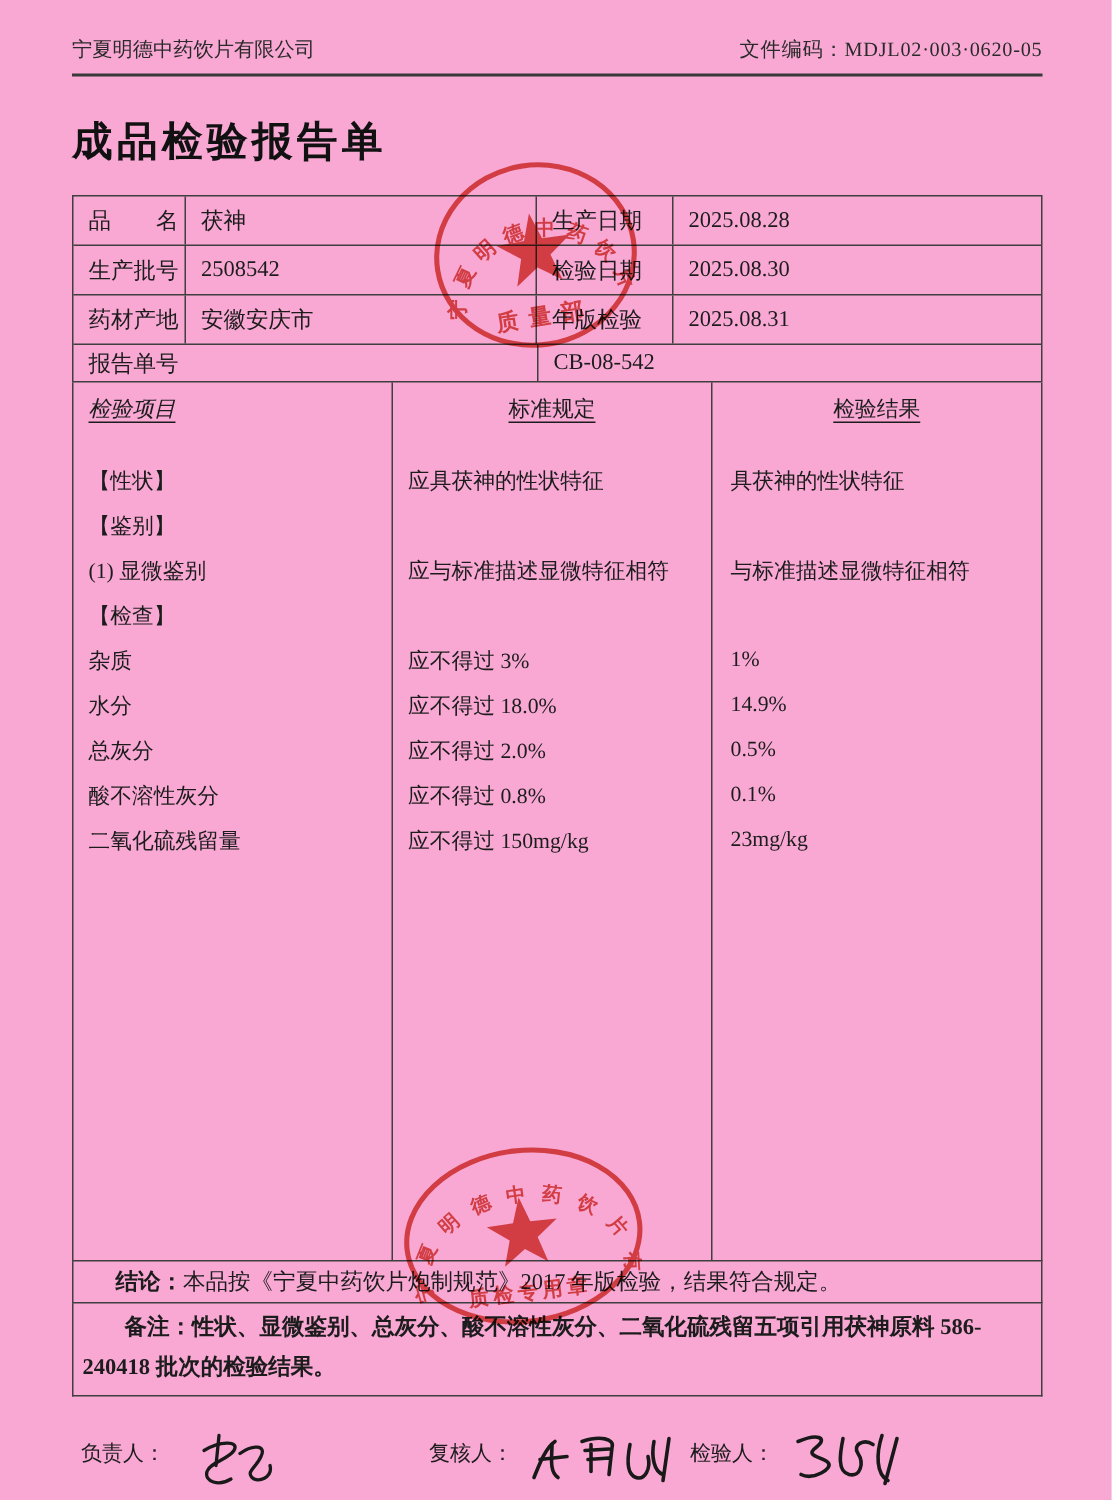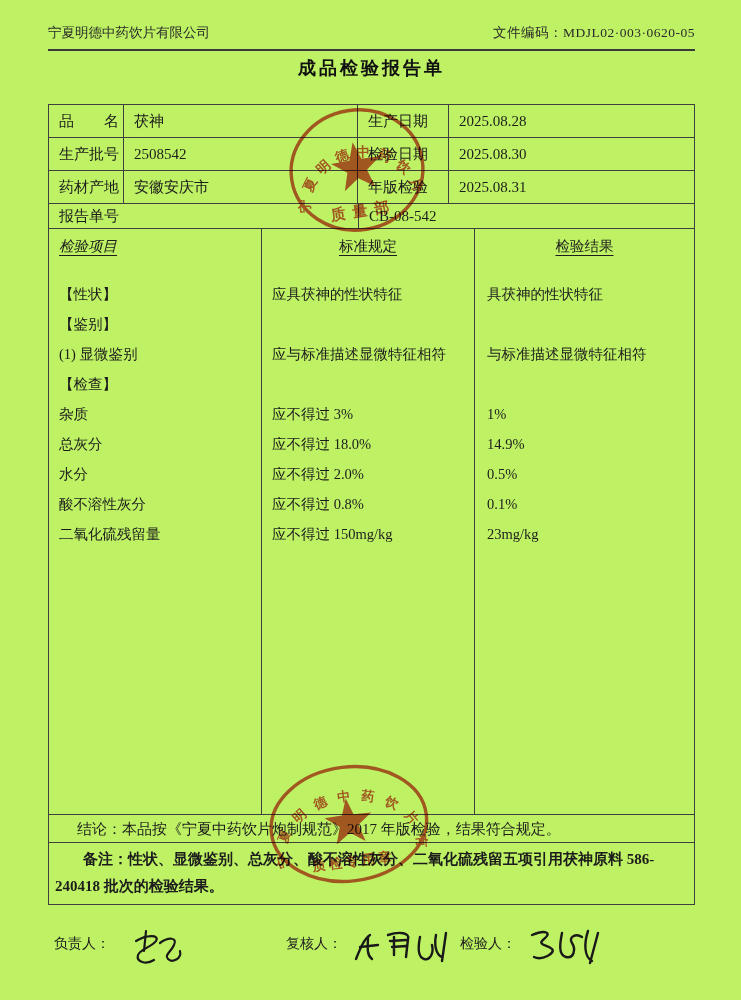--- a/index.html
+++ b/index.html
@@ -1,34 +1,34 @@
 <!DOCTYPE html>
 <html><head>
 <meta charset="utf-8">
 <style>
   html,body { margin:0; padding:0; background:#e8e8e8; }
   .page {
-    width:741px; height:1000px; position:relative; background:#bef264;
+    width:741px; height:1000px; position:relative; background:#f9a8d4;
     font-family:"Liberation Serif","DejaVu Serif",serif; color:#1c1c1c;
     overflow:hidden; margin:0 auto;
   }
   .content { position:absolute; left:48px; top:0; width:647px; }
 
   
   .doc-header {
     display:flex; justify-content:space-between; align-items:flex-end;
     padding-top:24px; padding-bottom:7px; border-bottom:2px solid #3a3a3a;
     font-size:13.5px; color:#2a2a2a;
   }
   .doc-header .code { letter-spacing:0.5px; }
 
   
   .doc-title {
-    text-align:center; font-size:18px; font-weight:bold; letter-spacing:3px;
-    height:34px; line-height:34px; color:#111;
+    text-align:left; font-size:27px; font-weight:bold; letter-spacing:3px;
+    margin-top:26px; height:34px; line-height:34px; color:#111;
   }
 
   
   .info-table { margin-top:19px; border:1px solid #3f3f3f; }
   .info-row { display:flex; border-bottom:1px solid #3f3f3f; }
   .info-row:last-child { border-bottom:none; }
   .cell { box-sizing:border-box; padding:0 0 0 10px; display:flex; align-items:center;
           font-size:15px; border-right:1px solid #3f3f3f; overflow:hidden; white-space:nowrap; }
   .cell:last-child { border-right:none; }
   .r32 .cell { height:32px; }
@@ -53,21 +53,21 @@
   .res-rows { margin-top:22px; }
   .res-line { height:30px; display:flex; align-items:center; font-size:14.5px;
               padding-left:10px; white-space:nowrap; }
   .c3 .res-line { padding-left:12px;text-align:center; }
 
   
   .conclusion-row {
     border:1px solid #3f3f3f; border-top:none; height:28px; line-height:28px;
     font-size:15px; padding-left:28px; box-sizing:border-box; white-space:nowrap;
   }
-  .conclusion-row b { font-weight:normal;margin-top:14px; }
+  .conclusion-row b { font-weight:bold;margin-top:14px; }
   .remark-row {
     border:1px solid #3f3f3f; border-top:none; min-height:58px;
     font-size:15px; line-height:27px; padding:3px 6px 4px 6px; box-sizing:border-box;
   }
   .remark-row p { margin:0; text-indent:28px;font-weight:bold; }
 
   
   .sign-area { position:relative; height:80px; margin-top:14px; font-size:14px; }
   .sign-group { position:absolute; display:flex; align-items:flex-start;text-align:right; }
   .sign-group .lbl { line-height:30px; }
@@ -121,22 +121,22 @@
 
     <div class="results-table">
       <div class="res-col c1">
         <div class="col-header"><span>检验项目</span></div>
         <div class="res-rows">
           <div class="res-line">【性状】</div>
           <div class="res-line">【鉴别】</div>
           <div class="res-line">(1) 显微鉴别</div>
           <div class="res-line">【检查】</div>
           <div class="res-line">杂质</div>
+          <div class="res-line">水分</div>
           <div class="res-line">总灰分</div>
-          <div class="res-line">水分</div>
           <div class="res-line">酸不溶性灰分</div>
           <div class="res-line">二氧化硫残留量</div>
         </div>
       </div>
       <div class="res-col c2">
         <div class="col-header"><span>标准规定</span></div>
         <div class="res-rows">
           <div class="res-line">应具茯神的性状特征</div>
           <div class="res-line"></div>
           <div class="res-line">应与标准描述显微特征相符</div>

